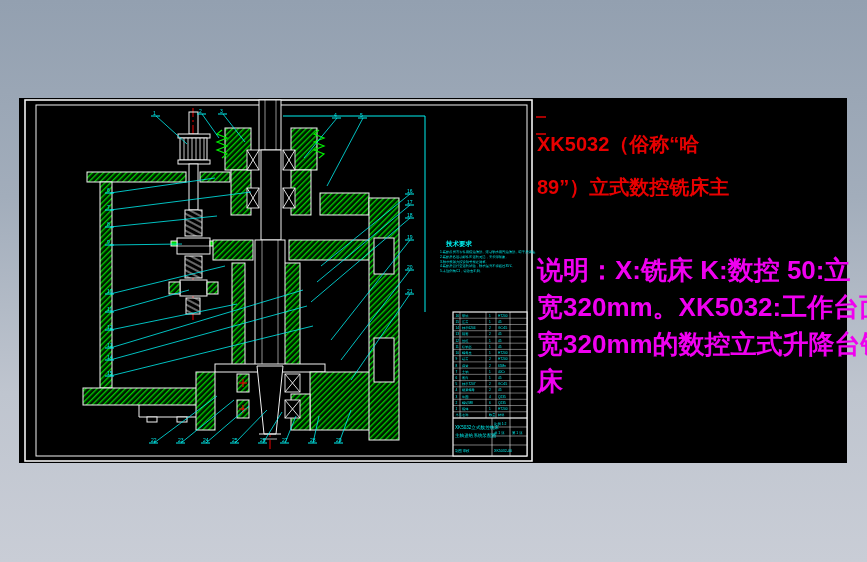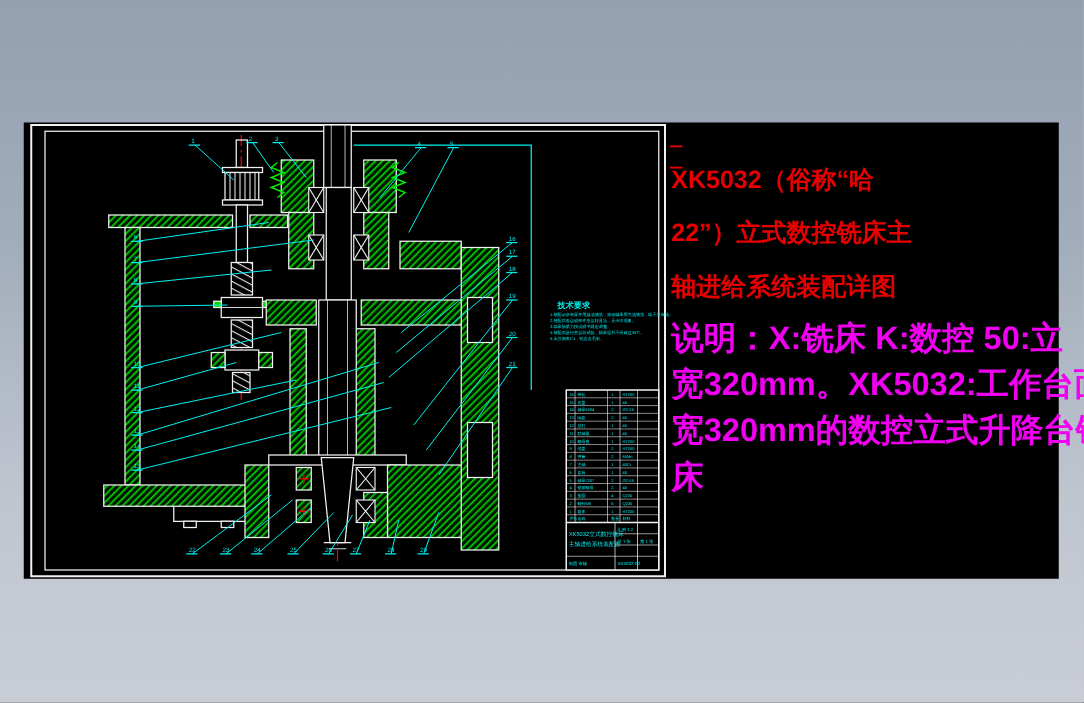--- a/index.html
+++ b/index.html
@@ -432,22 +432,21 @@
           <text x="475" y="327" fill="#00f0f0" font-size="3.4">比例 1:2</text>
           <text x="475" y="336" fill="#00f0f0" font-size="3.4">共 1 张</text>
           <text x="493" y="336" fill="#00f0f0" font-size="3.4">第 1 张</text>
           <text x="475" y="354" fill="#00f0f0" font-size="3.6">XK5032-00</text>
         </g>
     </svg>
   </div>
 
   <div class="cad-title">
     <div>XK5032（俗称“哈</div>
-    <div>22”）立式数控铣床主</div>
-    <div>轴进给系统装配详图</div>
+    <div>89”）立式数控铣床主</div>
   </div>
 
   <div class="cad-desc">
     <div>说明：X:铣床 K:数控 50:立</div>
     <div>宽320mm。XK5032:工作台面</div>
     <div>宽320mm的数控立式升降台铣</div>
     <div>床</div>
   </div>
 </div>
 

